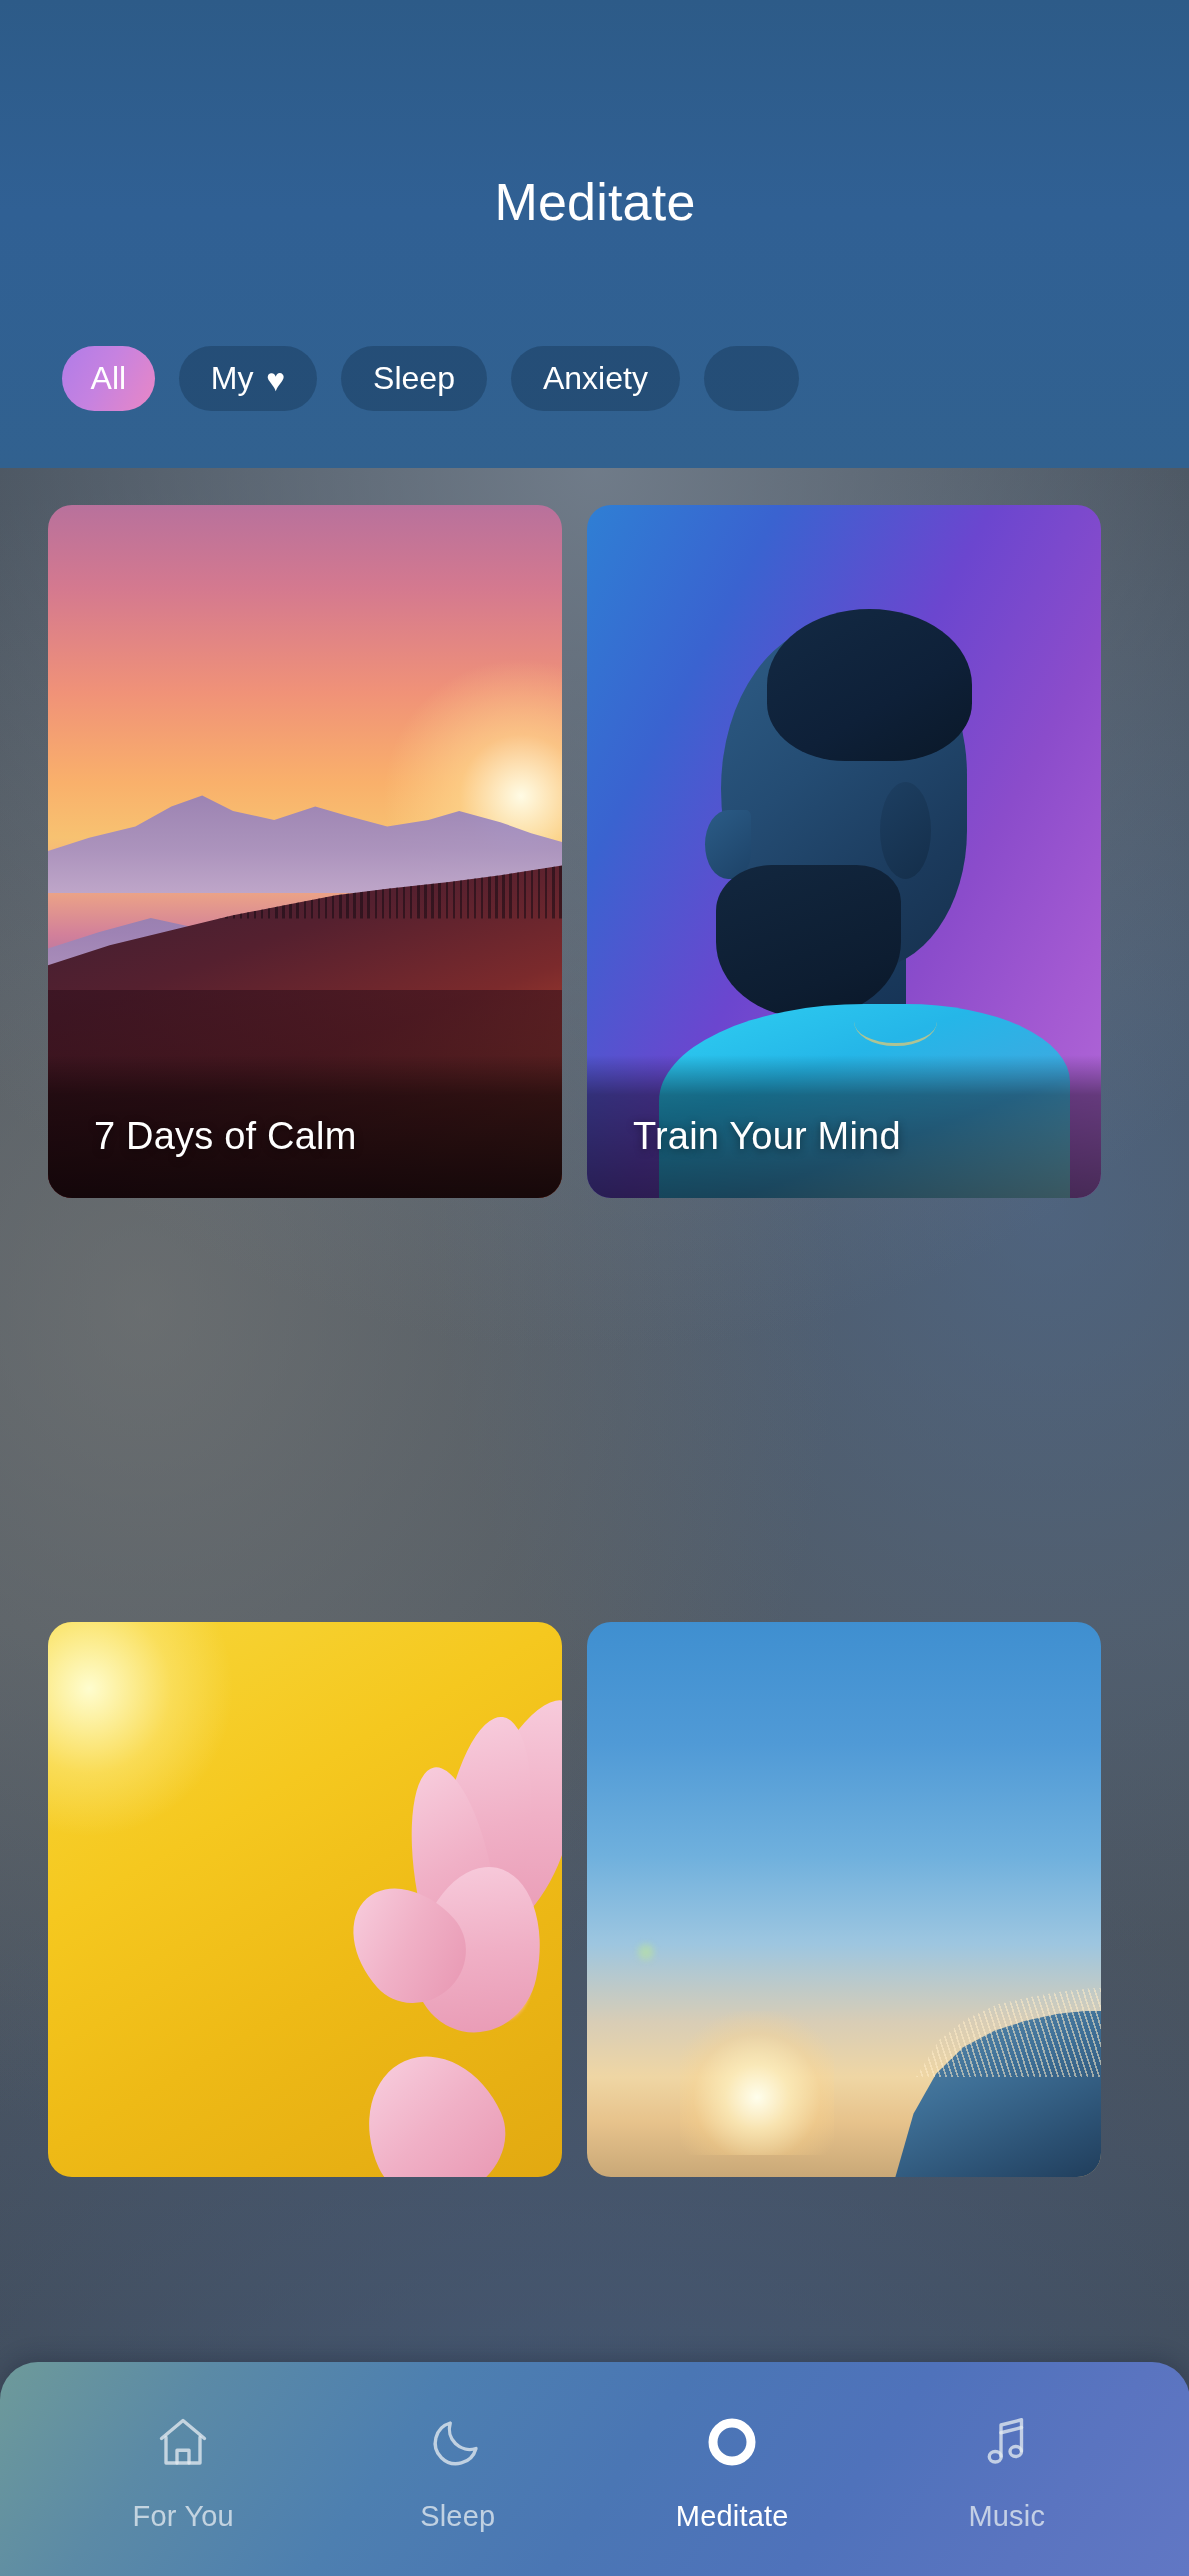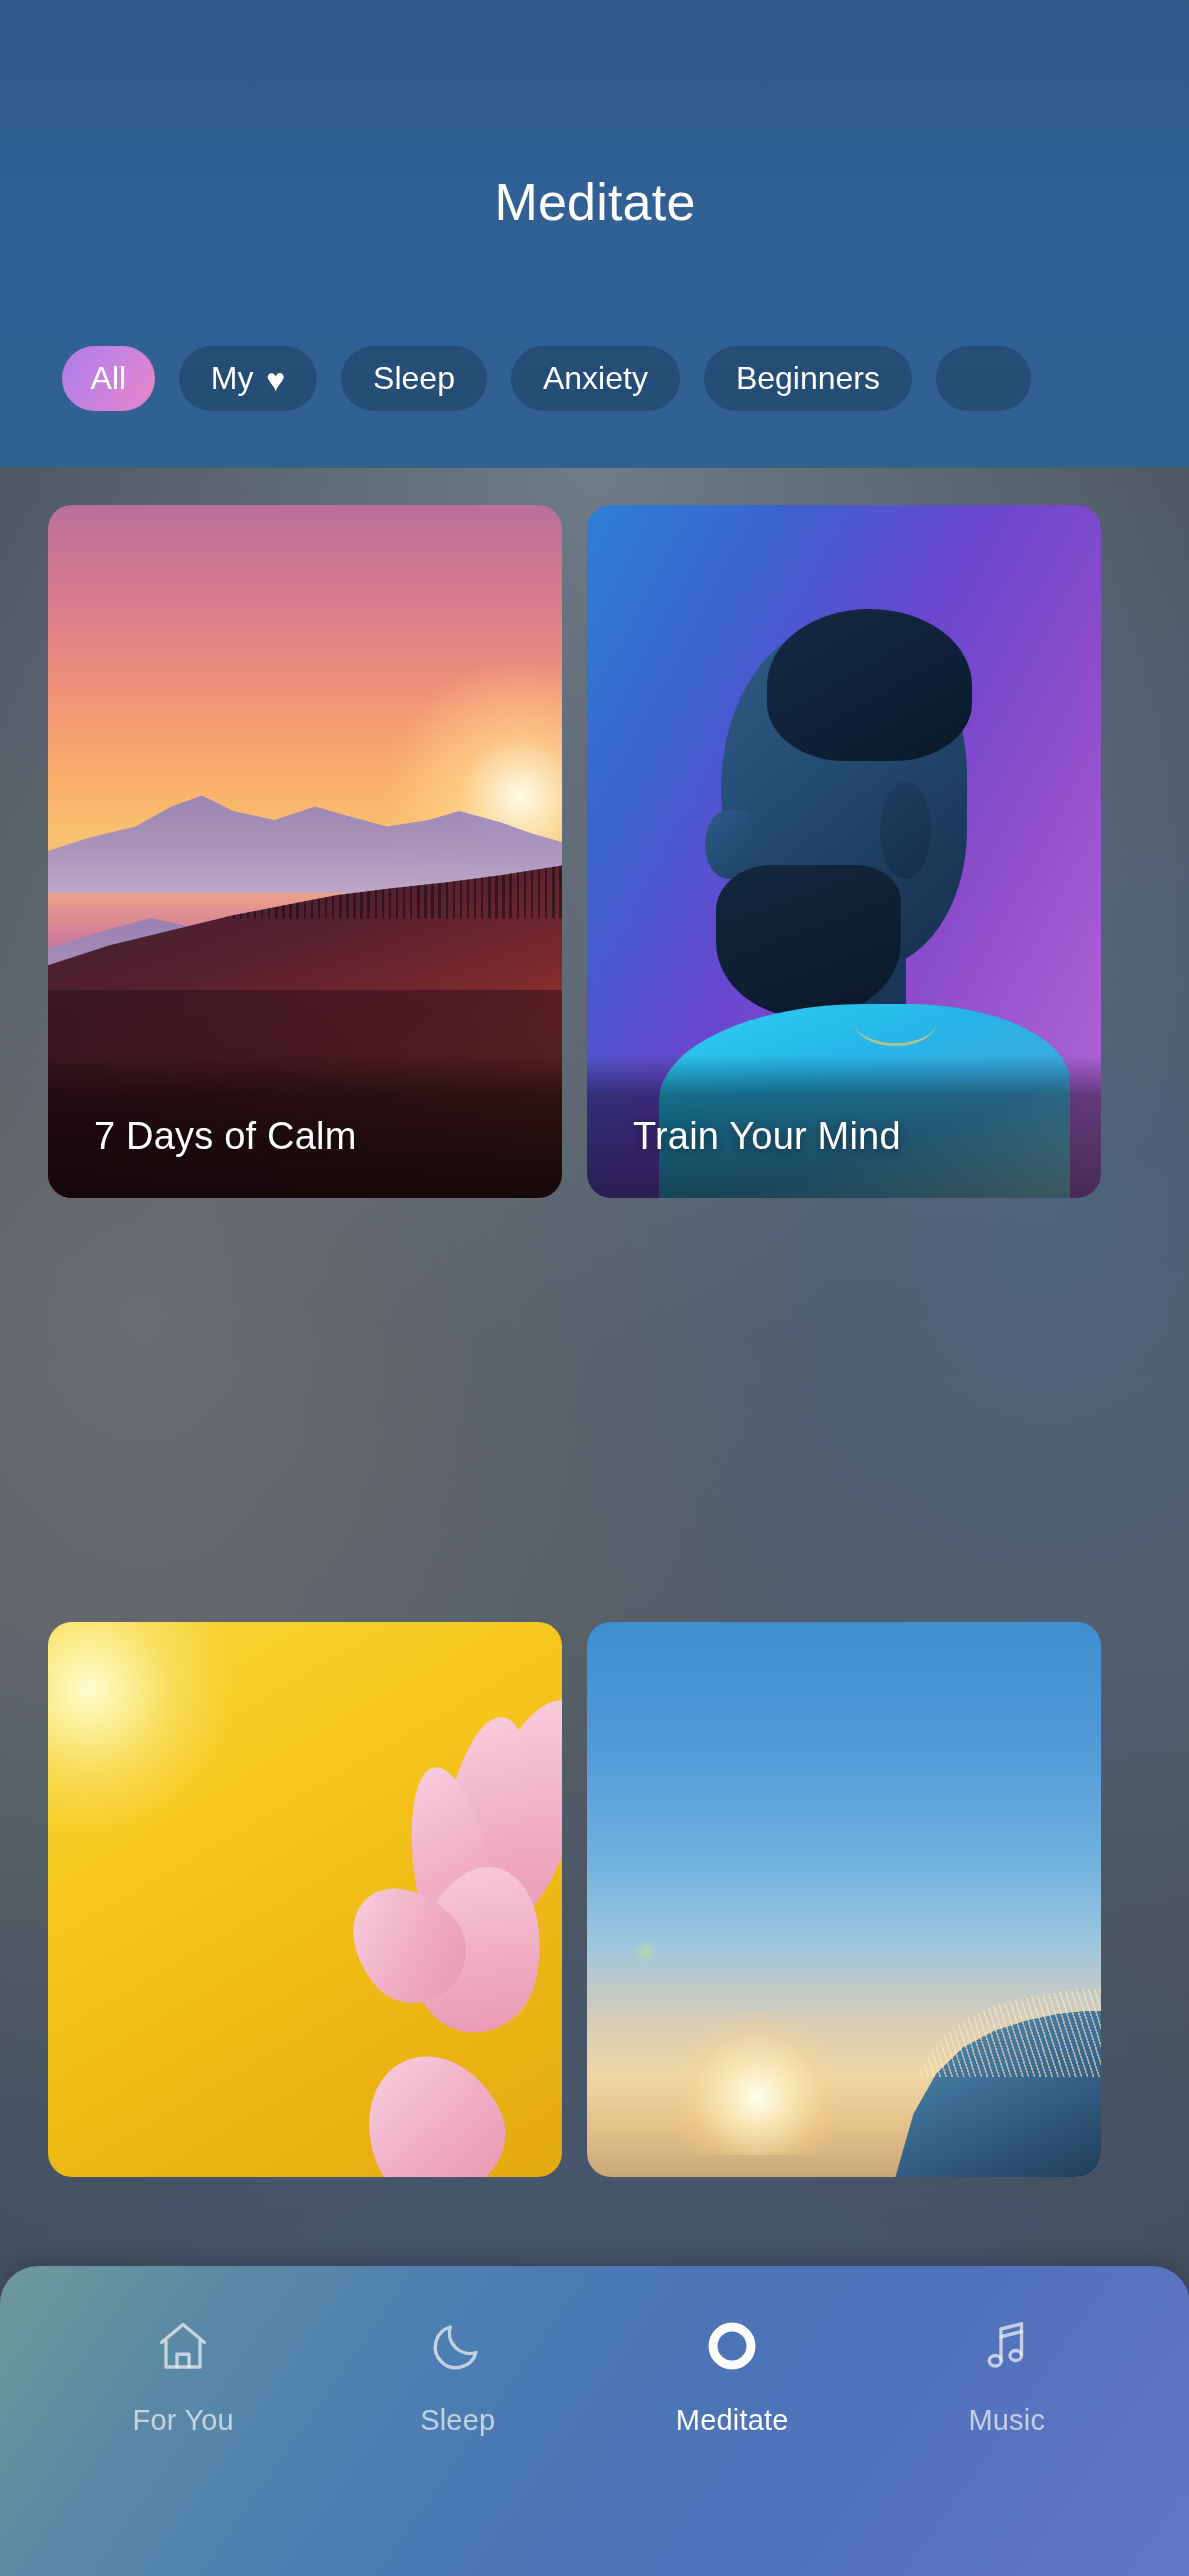--- a/index.html
+++ b/index.html
@@ -352,21 +352,21 @@
     clip-path:polygon(0% 100%,8% 62%,18% 38%,30% 22%,44% 12%,58% 6%,72% 2%,86% 0%,100% 0%,100% 100%);
   }
   .ocean-spray{
     position:absolute; right:-2%; bottom:18%; width:38%; height:16%;
     background:repeating-linear-gradient(72deg, rgba(255,236,200,0.55) 0 1.6px, rgba(255,236,200,0) 1.6px 5.6px);
     clip-path:polygon(0% 100%,12% 58%,26% 34%,42% 18%,58% 10%,74% 4%,90% 0%,100% 0%,100% 100%);
   }
 
   
   .tabbar{
-    position:absolute; left:0; bottom:0; width:1190px; height:310px;
+    position:absolute; left:0; bottom:0; width:1190px; height:214px;
     border-radius:38px 38px 0 0;
     background:linear-gradient(125deg,#6e9a9a 0%,#5b8aa6 16%,#4d7fb0 34%,#4a76b4 52%,#4f72bb 70%,#5a74c0 86%,#6177c4 100%);
     display:flex; align-items:flex-start; justify-content:space-between;
     padding:46px 46px 16px 46px;
     box-shadow:0 -4.8px 20.6px rgba(20,30,45,0.28);
   }
   .tab{
     flex:1 1 0;
     display:flex; flex-direction:column; align-items:center; gap:27px;
     color:rgba(226,233,240,0.78);
@@ -404,23 +404,20 @@
       </div>
 
       <div class="chip">
         <span>Sleep</span>
       </div>
 
       <div class="chip">
         <span>Anxiety</span>
       </div>
 
-      <div class="chip">
-        <span>Beginners</span>
-      </div>
 
       <div class="chip clipped">
         <span></span>
       </div>
 
     </div>
   </div>
 
   <div class="backdrop"></div>
 

